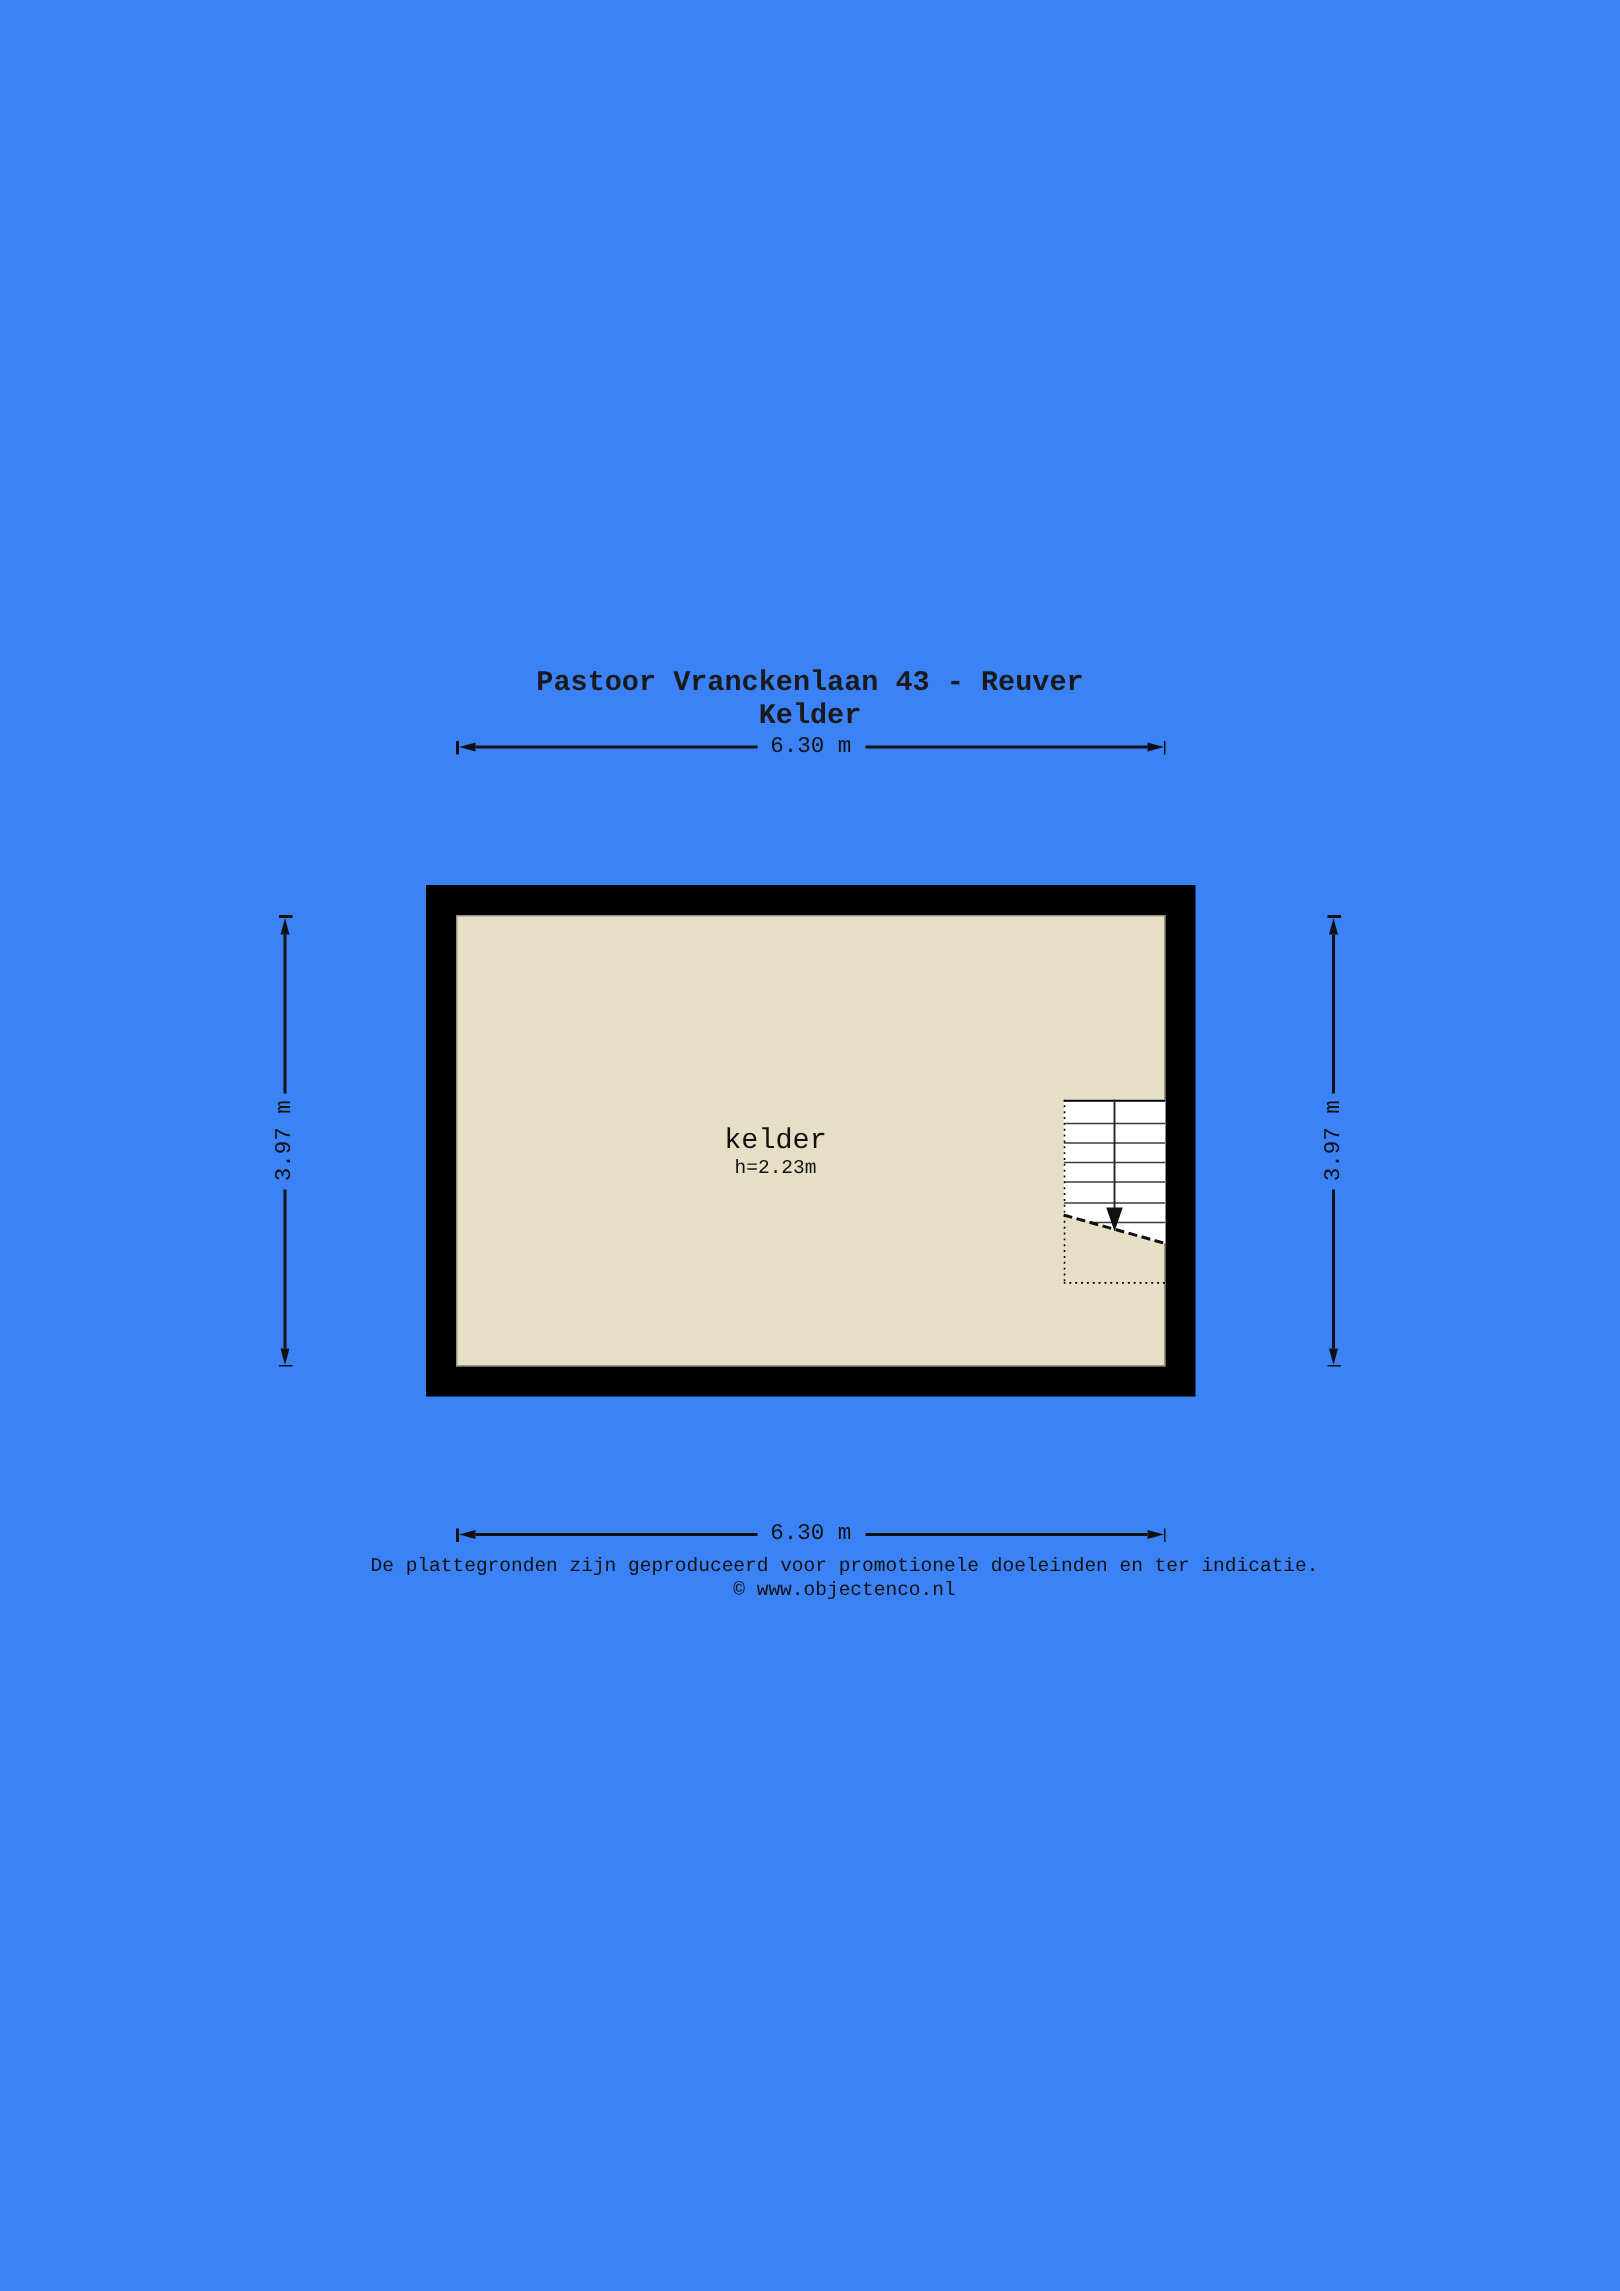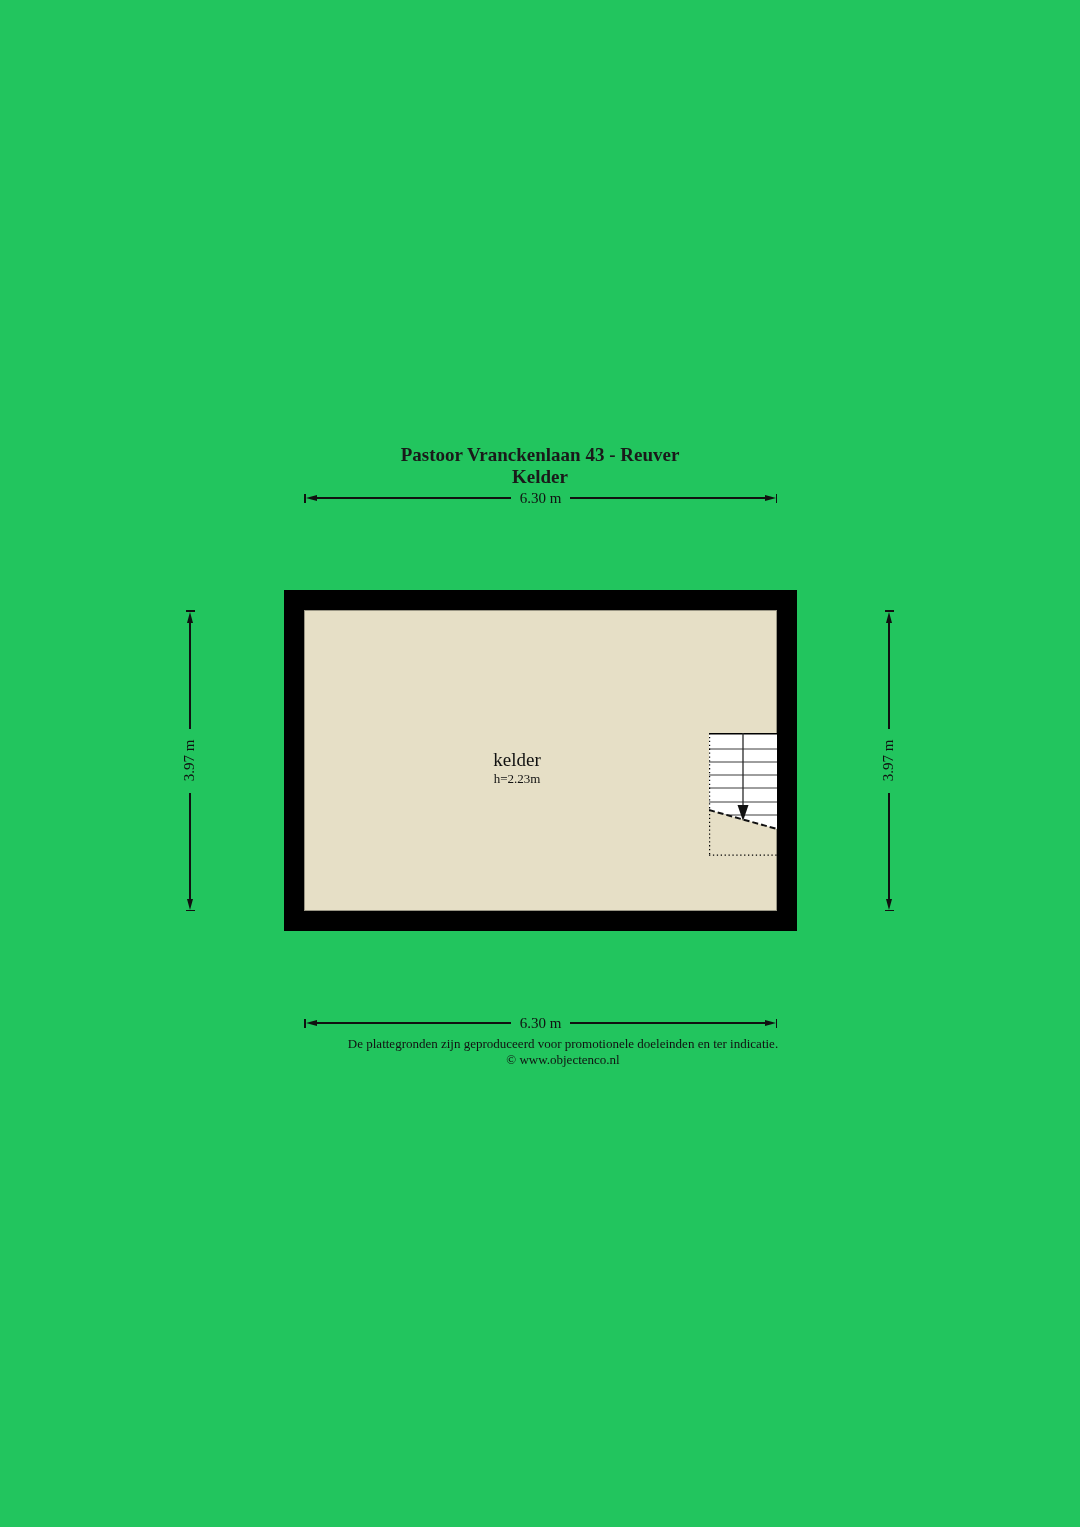--- a/index.html
+++ b/index.html
@@ -1,21 +1,21 @@
 <!DOCTYPE html>
 <html><head>
 <meta charset="utf-8">
 <style>
   html, body { margin: 0; padding: 0; background: #ffffff; }
   .canvas {
     position: relative;
     width: 1080px;
     height: 1527px;
-    background: #22c55e;
-    font-family: Liberation Serif, serif;
+    background: #3b82f6;
+    font-family: Liberation Mono, monospace;
     color: #111111;
     overflow: hidden;
   }
 
   
   .title-block {
     position: absolute;
     top: 444px; left: 0; width: 100%;
     text-align: center;
     font-weight: bold;

